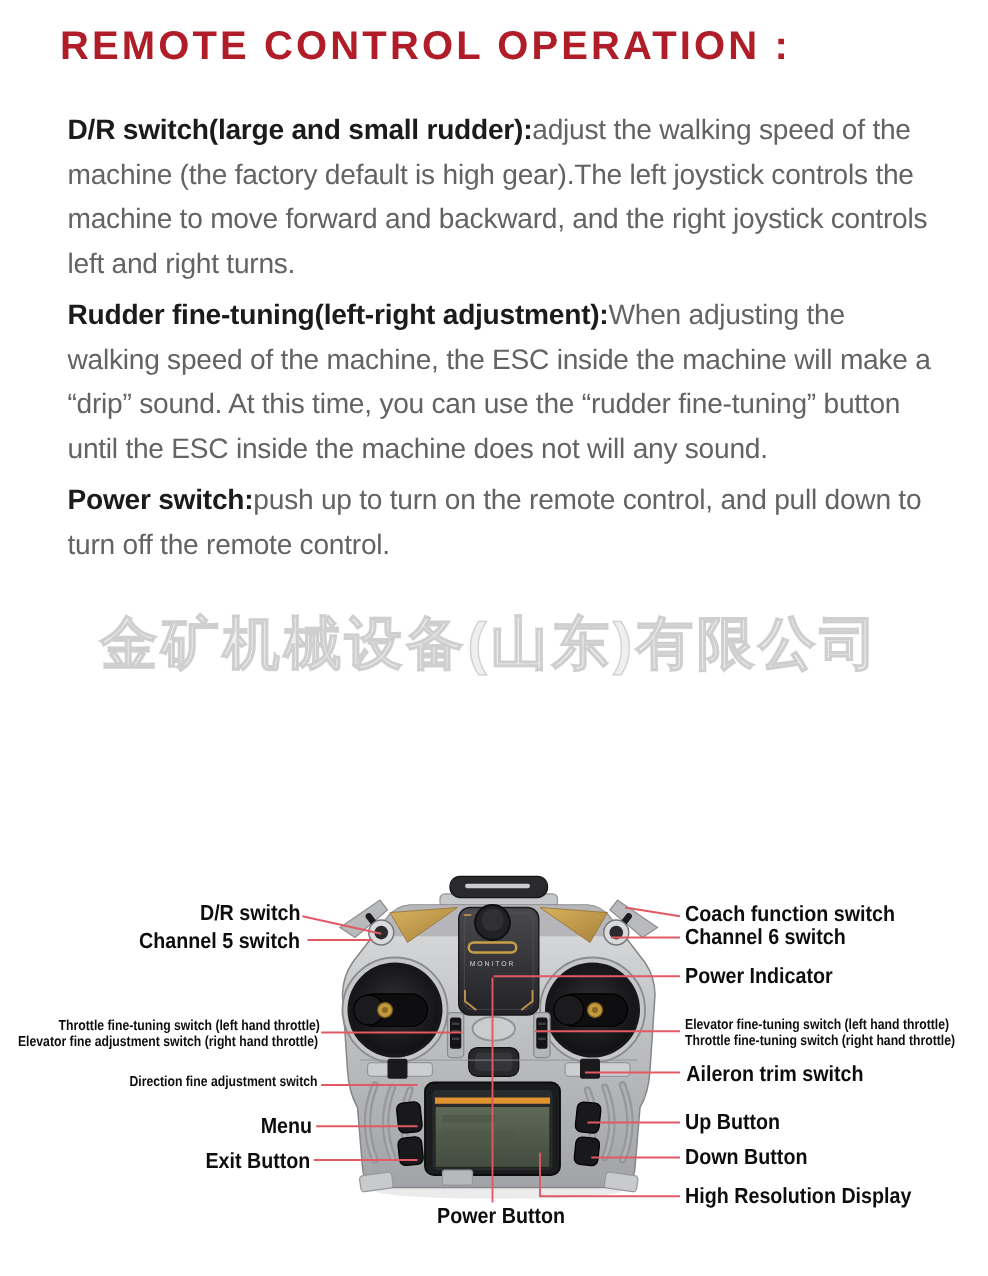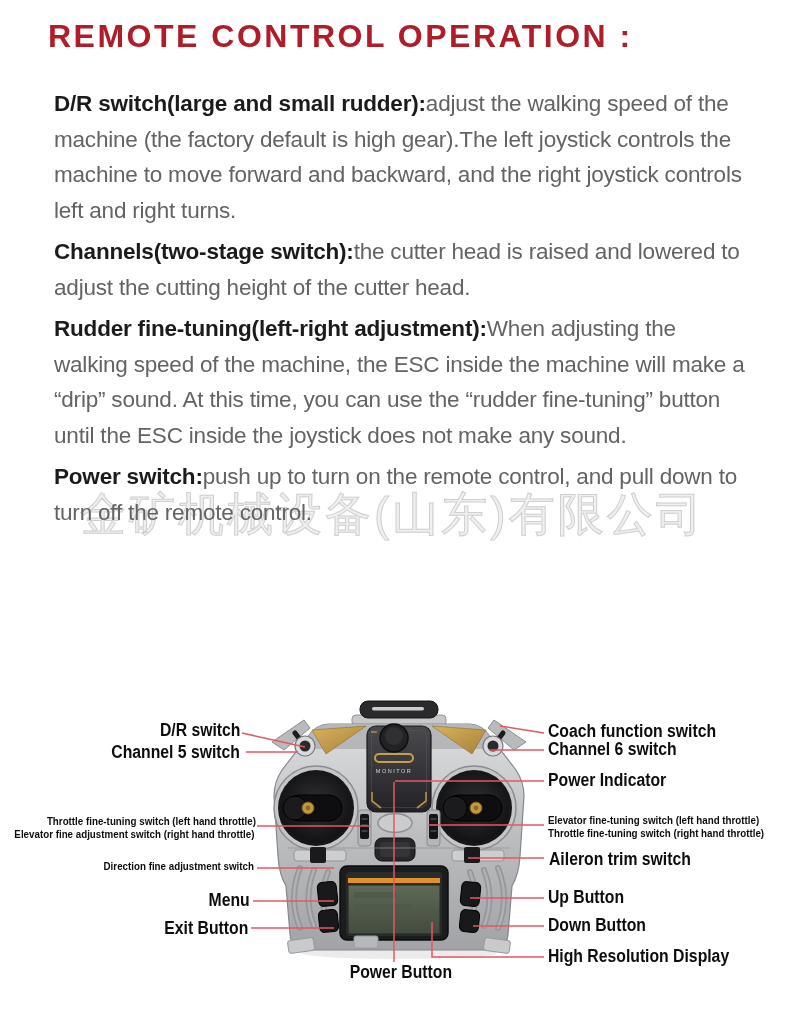--- a/index.html
+++ b/index.html
@@ -7,21 +7,21 @@
     position:relative; width:790px; height:1021px; background:#ffffff;
     font-family:"Liberation Sans", sans-serif; overflow:hidden;
   }
   .title{
     position:absolute; left:48px; top:18px;
     font-size:32px; font-weight:800; letter-spacing:2.5px;
     color:#b01d28; white-space:nowrap; z-index:3;
   }
   .watermark{
     position:absolute; left:80px; top:484px; width:680px;
-    font-size:46px; letter-spacing:3px; font-weight:400;
+    font-size:46px; letter-spacing:3px; font-weight:700;
     color:#efefef; -webkit-text-stroke:1px #cfcfcf;
     white-space:nowrap; z-index:0; user-select:none;
   }
   .content{
     position:absolute; left:48px; top:80px; width:706px;
     font-size:22.5px; line-height:35.5px; letter-spacing:-0.2px;
     color:#636363; z-index:1;
   }
   .content p{margin:6px;}
   .content .lead{font-weight:700; color:#1b1b1b;}
@@ -57,22 +57,21 @@
 <body>
 
 <div class="page">
 
   <div class="title">REMOTE CONTROL OPERATION :</div>
 
   <div class="watermark">金矿机械设备(山东)有限公司</div>
 
   <div class="content">
     <p><span class="lead">D/R switch(large and small rudder):</span><span>adjust the walking speed of the machine (the factory default is high gear).The left joystick controls the machine to move forward and backward, and the right joystick controls left and right turns.</span></p>
-    <p><span class="lead">Channels(two-stage switch):</span><span>the cutter head is raised and lowered to adjust the cutting height of the cutter head.</span></p>
-    <p><span class="lead">Rudder fine-tuning(left-right adjustment):</span><span>When adjusting the walking speed of the machine, the ESC inside the machine will make a “drip” sound. At this time, you can use the “rudder fine-tuning” button until the ESC inside the joystick does not make any sound.</span></p>
+    <p><span class="lead">Rudder fine-tuning(left-right adjustment):</span><span>When adjusting the walking speed of the machine, the ESC inside the machine will make a “drip” sound. At this time, you can use the “rudder fine-tuning” button until the ESC inside the machine does not will any sound.</span></p>
     <p><span class="lead">Power switch:</span><span>push up to turn on the remote control, and pull down to turn off the remote control.</span></p>
   </div>
 
   <svg class="device-svg" viewBox="0 0 262 266">
     <defs>
       <linearGradient id="bodyG" x1="0" y1="0" x2="0" y2="1">
         <stop offset="0" stop-color="#dcdddf"></stop>
           <stop offset="0.5" stop-color="#bcbdbf"></stop>
           <stop offset="1" stop-color="#a2a3a6"></stop>
       </linearGradient>

